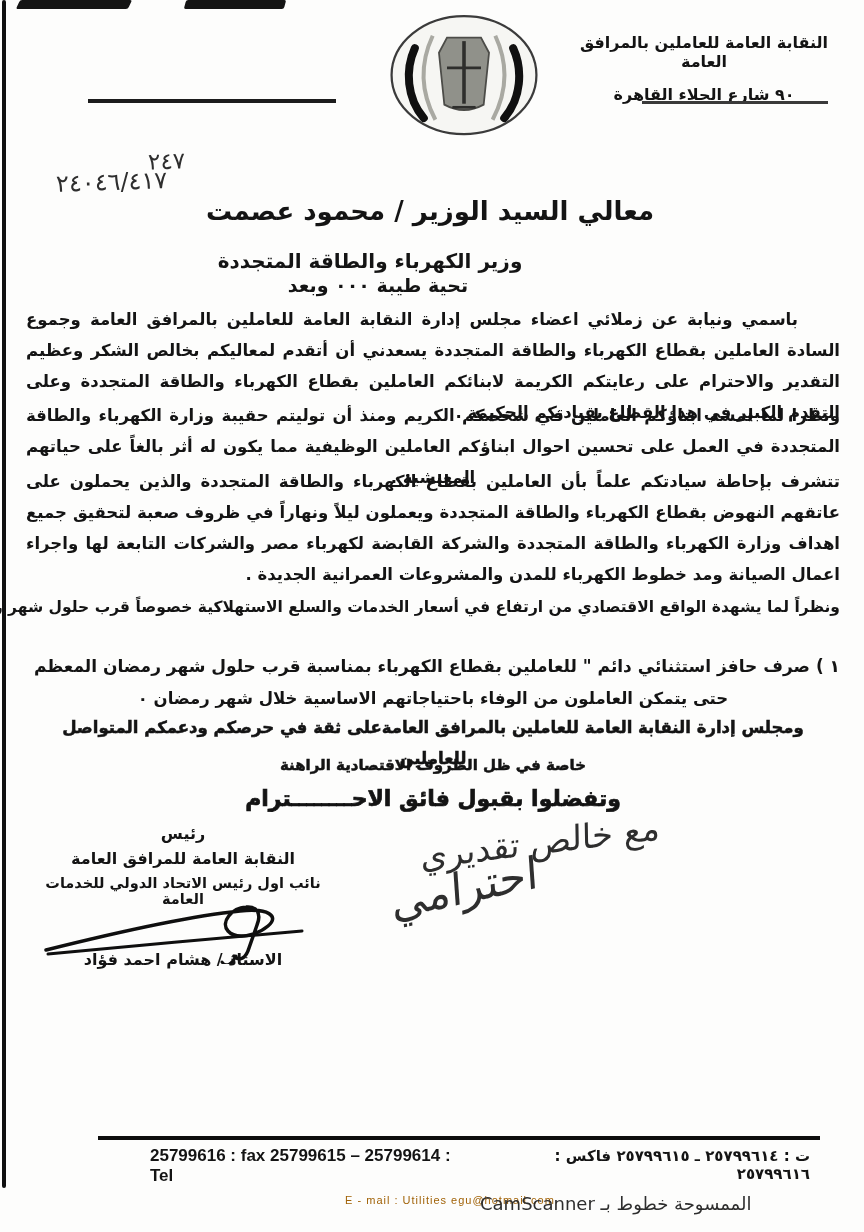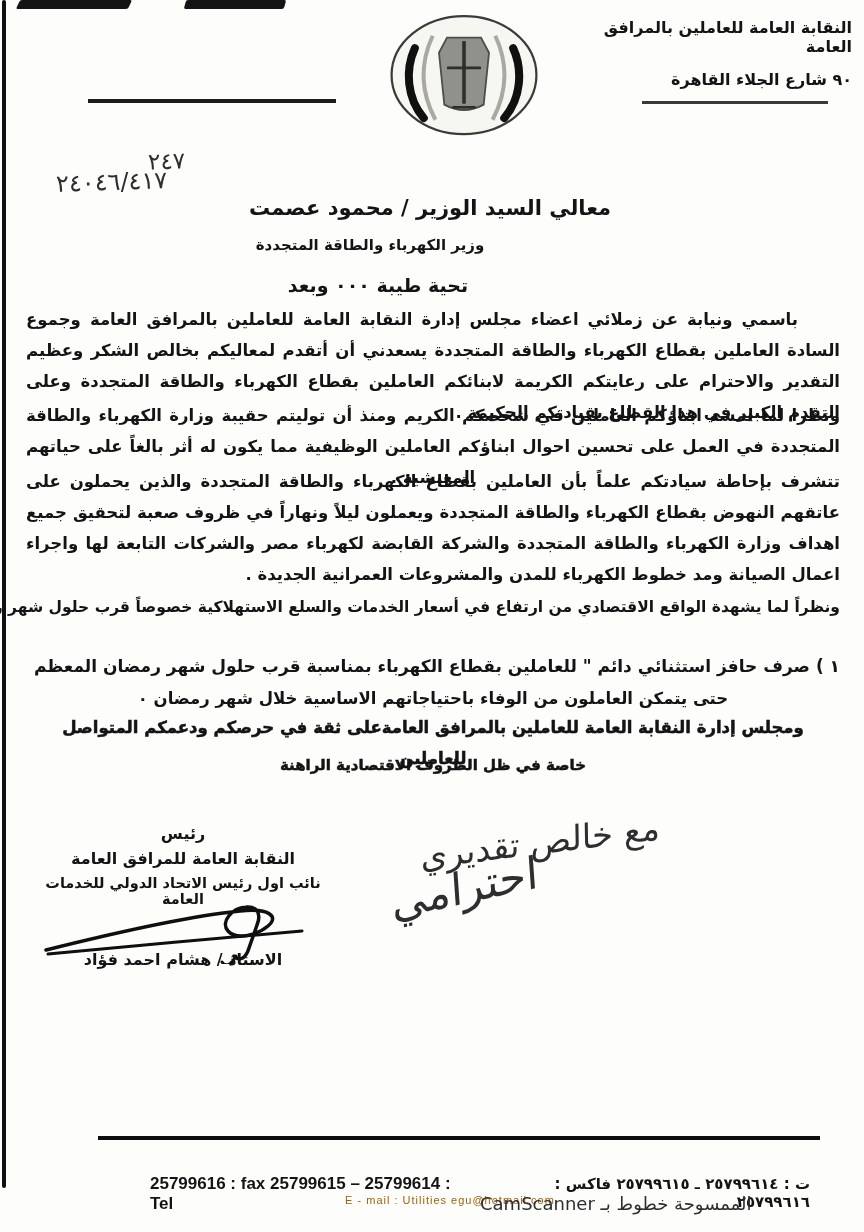--- a/index.html
+++ b/index.html
@@ -16,34 +16,34 @@
   .edge-line { left:2px; top:0; width:4px; height:1188px; background:#101010; border-radius:2px; }
   .smudge { top:0; height:9px; background:#141414; border-radius:2px; }
   .s1 { left:18px;  width:112px; transform:skewX(-25deg); }
   .s2 { left:185px; width:100px; transform:skewX(-15deg); }
 
   
   .hdr-en { left:28px; top:26px; width:340px; text-align:center; font-family:"Liberation Sans", sans-serif; }
   .hdr-en .l1 { font-size:19px; font-weight:700; }
   .hdr-en .l2 { font-size:18px; font-weight:700; margin-top:10px; }
   .rule-en { left:88px; top:99px; width:248px; height:4px; background:#1c1c1c; }
-  .hdr-ar { left:556px; top:18px; width:296px; }
+  .hdr-ar { left:556px; top:33px; width:296px; text-align:center; }
   .hdr-ar .l1 { font-size:16px; font-weight:700; }
   .hdr-ar .l2 { font-size:16px; font-weight:700; margin-top:14px; }
   .rule-ar { left:642px; top:101px; width:186px; height:2.5px; background:#3a3a3a; }
   .logo { left:388px; top:10px; }
 
   
   .hand { color:#2e2e2e; font-weight:400; }
   .ref-num  { left:148px; top:148px; font-size:23px; letter-spacing:7px; transform:rotate(-2deg); }
   .ref-date { left:56px;  top:168px; font-size:24px; letter-spacing:2px; transform:rotate(-2deg); }
 
   
-  .sal1 { left:130px; top:196px; width:600px; text-align:center; font-size:21px; }
-  .sal2 { left:90px;  top:236px; width:560px; text-align:center; font-size:15px; }
+  .sal1 { left:130px; top:196px; width:600px; text-align:center; font-size:26px; }
+  .sal2 { left:90px;  top:249px; width:560px; text-align:center; font-size:20px; }
   .sal3 { left:118px; top:274px; width:520px; text-align:center; font-size:19px; }
 
   
   .para { left:26px; width:814px; font-size:16.5px; line-height:31px; font-weight:700;
           text-align:justify; text-justify:inter-word; }
   .p1 { top:304px; text-indent:42px; }
   .p2 { top:400px; text-align-last:center; }
   .p3 { top:466px; }
   .p4 { top:592px; font-size:15.5px; white-space:nowrap; }
   .p5 { top:623px; font-size:16px; white-space:nowrap; }
@@ -60,21 +60,21 @@
   
   .sig-block { left:28px; top:824px; width:310px; text-align:center; }
   .sig-block .t1 { font-size:16px; font-weight:700; }
   .sig-block .t2 { font-size:16px; font-weight:700; margin-top:6px; }
   .sig-block .t3 { font-size:14.5px; font-weight:700; margin-top:7px; }
   .sig-scribble { left:40px; top:898px; }
   .sig-name { left:28px; top:950px; width:310px; text-align:center; font-size:16px; font-weight:700; }
 
   
   .foot-rule { left:98px; top:1136px; width:722px; height:3.5px; background:#0d0d0d; }
-  .foot-row { left:150px; top:1146px; width:660px; display:flex; justify-content:space-between; align-items:baseline;margin-top:28px; }
+  .foot-row { left:150px; top:1146px; width:660px; display:flex; justify-content:space-between; align-items:baseline; }
   .foot-en { font-family:"Liberation Sans", sans-serif; font-weight:700; font-size:17px; direction:ltr; }
   .foot-ar { font-size:15px; font-weight:700; }
   .email-clip { left:240px; top:1194px; width:420px; height:22px; overflow:hidden; text-align:center;
                 font-family:"Liberation Sans", sans-serif; font-weight:400; font-size:11px; color:#a16207;
                 letter-spacing:1px; direction:ltr; }
   .camscanner { left:480px; top:1193px; width:320px; text-align:left; font-size:18px; color:#2d2d2d; }
 </style>
 </head>
 <body>
 
@@ -114,20 +114,21 @@
   <div class="abs sal3 ar b">تحية طيبة ٠٠٠  وبعد</div>
 
   <div class="abs para p2 ar">ونظرا لما لمسه ابناؤكم العاملين في شخصكم الكريم ومنذ أن توليتم حقيبة وزارة الكهرباء والطاقة المتجددة في العمل على تحسين احوال ابناؤكم العاملين الوظيفية مما يكون له أثر بالغاً على حياتهم المعيشية .</div>
   <div class="abs para p1 ar">باسمي ونيابة عن زملائي اعضاء مجلس إدارة النقابة العامة للعاملين بالمرافق العامة وجموع السادة العاملين بقطاع الكهرباء والطاقة المتجددة يسعدني أن أتقدم لمعاليكم بخالص الشكر وعظيم التقدير والاحترام على رعايتكم الكريمة لابنائكم العاملين بقطاع الكهرباء والطاقة المتجددة وعلى التقدم الكبير في هذا القطاع بقيادتكم الحكيمة .</div>
   <div class="abs para p3 ar">تتشرف بإحاطة سيادتكم علماً بأن العاملين بقطاع الكهرباء والطاقة المتجددة والذين يحملون على عاتقهم النهوض بقطاع الكهرباء والطاقة المتجددة ويعملون ليلاً ونهاراً في ظروف صعبة لتحقيق جميع اهداف وزارة الكهرباء والطاقة المتجددة والشركة القابضة لكهرباء مصر والشركات التابعة لها واجراء اعمال الصيانة ومد خطوط الكهرباء للمدن والمشروعات العمرانية الجديدة .</div>
   <div class="abs para p4 ar">ونظراً لما يشهدة الواقع الاقتصادي من ارتفاع في أسعار الخدمات والسلع الاستهلاكية خصوصاً قرب حلول شهر رمضان المعظم</div>
   <div class="abs para it1 ar">١ ) صرف حافز استثنائي دائم " للعاملين بقطاع الكهرباء بمناسبة قرب حلول شهر رمضان المعظم</div>
   <div class="abs para it2 ar">حتى يتمكن العاملون من الوفاء باحتياجاتهم الاساسية خلال شهر رمضان  ٠</div>
   <div class="abs para p6 ar">ومجلس إدارة النقابة العامة للعاملين بالمرافق العامةعلى ثقة في حرصكم ودعمكم المتواصل للعاملين</div>
   <div class="abs para p7 ar">خاصة في ظل الظروف الاقتصادية الراهنة</div>
+  <div class="abs para closing ar">وتفضلوا بقبول فائق الاحــــــــترام</div>
 
   <div class="abs hand note1 ar">مع خالص تقديري</div>
   <div class="abs hand note2 ar">احترامي</div>
 
   <div class="abs sig-block ar">
     <div class="t1">رئيس</div>
     <div class="t2">النقابة العامة للمرافق العامة</div>
     <div class="t3">نائب اول رئيس الاتحاد الدولي للخدمات العامة</div>
   </div>
   <div class="abs sig-scribble">

